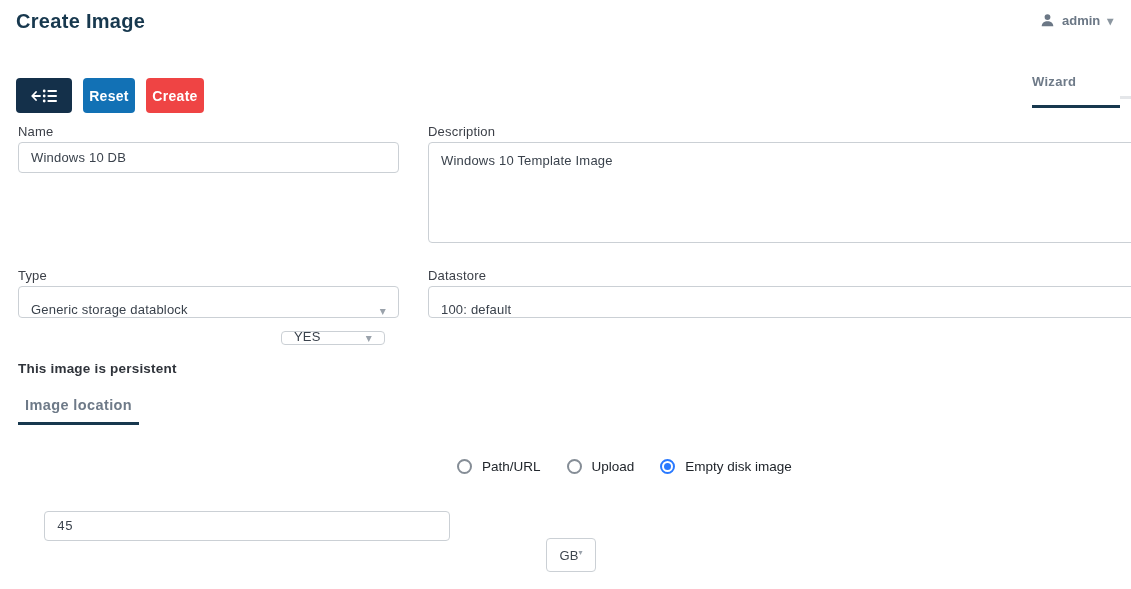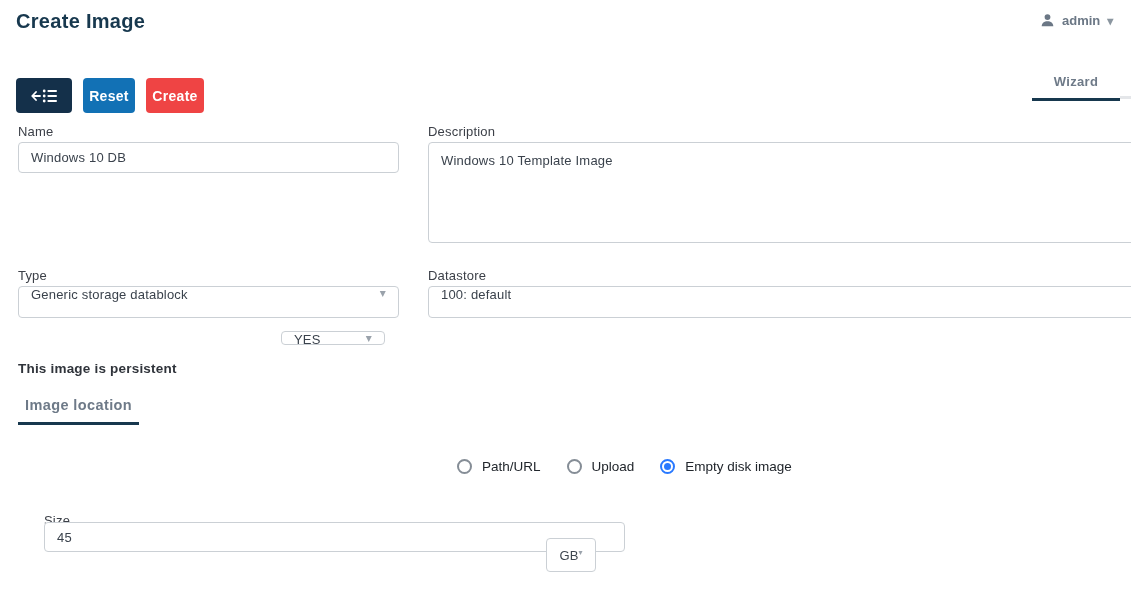--- a/index.html
+++ b/index.html
@@ -34,22 +34,22 @@
     letter-spacing: .3px;
     margin-top: 8px;
   }
   .btn-back   { left: 16px;  width: 56px; background: #14304a; }
   .btn-reset  { left: 83px;  width: 52px; background: #1271b5; }
   .btn-create { left: 146px; width: 58px; background: #ef4444; }
 
   
   .wizard-tab {
     position: absolute; left: 1032px; top: 74px; width: 88px;
-    text-align: center; font-size: 13px; font-weight: bold; color: #6e7a88;
-    padding-bottom: 9px; border-bottom: 3px solid #17384e; cursor: pointer;
+    text-align: left; font-size: 13px; font-weight: bold; color: #6e7a88;
+    padding-bottom: 16px; border-bottom: 3px solid #17384e; cursor: pointer;
     letter-spacing: .3px;
   }
   .tabbar-line {
     position: absolute; left: 1120px; top: 96px; width: 11px; height: 3px;
     background: #e4e6e9;
   }
 
   
   .field-label {
     position: absolute; font-size: 13px; color: #3c4048; letter-spacing: .2px;
@@ -67,21 +67,21 @@
     left: 428px; top: 142px; width: 720px; height: 101px;
     padding: 10px 12px; resize: none;
   }
   .type-label      { left: 18px;  top: 268px; }
   .datastore-label { left: 428px; top: 268px; }
 
   .select-box {
     position: absolute; box-sizing: border-box;
     border: 1px solid #cbd0d5; border-radius: 4px; background: #fff;
     font-size: 13px; color: #3a424c;
-    display: flex; align-items: flex-start; justify-content: space-between;
+    display: flex; align-items: flex-end; justify-content: space-between;
     padding: 0 12px; cursor: pointer; letter-spacing: .2px;
   }
   .select-caret { color: #9aa2ab; font-size: 12px; line-height: 1; }
   .type-select      { left: 18px;  top: 286px; width: 381px; height: 32px; }
   .datastore-select { left: 428px; top: 286px; width: 720px; height: 32px; }
   .persistent-label {
     left: 18px; top: 337px; font-weight: bold; color: #30343b; font-size: 13.5px; margin-top: 24px;
   }
   .persistent-select { left: 281px; top: 331px; width: 104px; height: 14px; }
 
@@ -106,21 +106,21 @@
     border: 2px solid #858d96; box-sizing: border-box; background: #fff;
   }
   .radio-circle.checked { border-color: #2979ff; }
   .radio-circle.checked::after {
     content: ""; position: absolute; inset: 2px;
     border-radius: 50%; background: #2979ff;
   }
 
   
   .size-label { left: 44px; top: 513px; }
-  .size-input { left: 44px; top: 522px; width: 581px; height: 30px; }
+  .size-input { left: 44px; top: 511px; width: 406px; height: 30px; font-family: Liberation Mono, monospace; }
   .unit-select {
     position: absolute; left: 546px; top: 538px; width: 50px; height: 34px;
     box-sizing: border-box; border: 1px solid #cbd0d5; border-radius: 4px;
     background: #fff; display: flex; align-items: center; justify-content: center;
     font-size: 13px; color: #3f4750; cursor: pointer;
   }
   .unit-caret {
     color: #9aa2ab; font-size: 8px; line-height: 1;
     align-self: flex-start; margin-top: 10px;
   }

